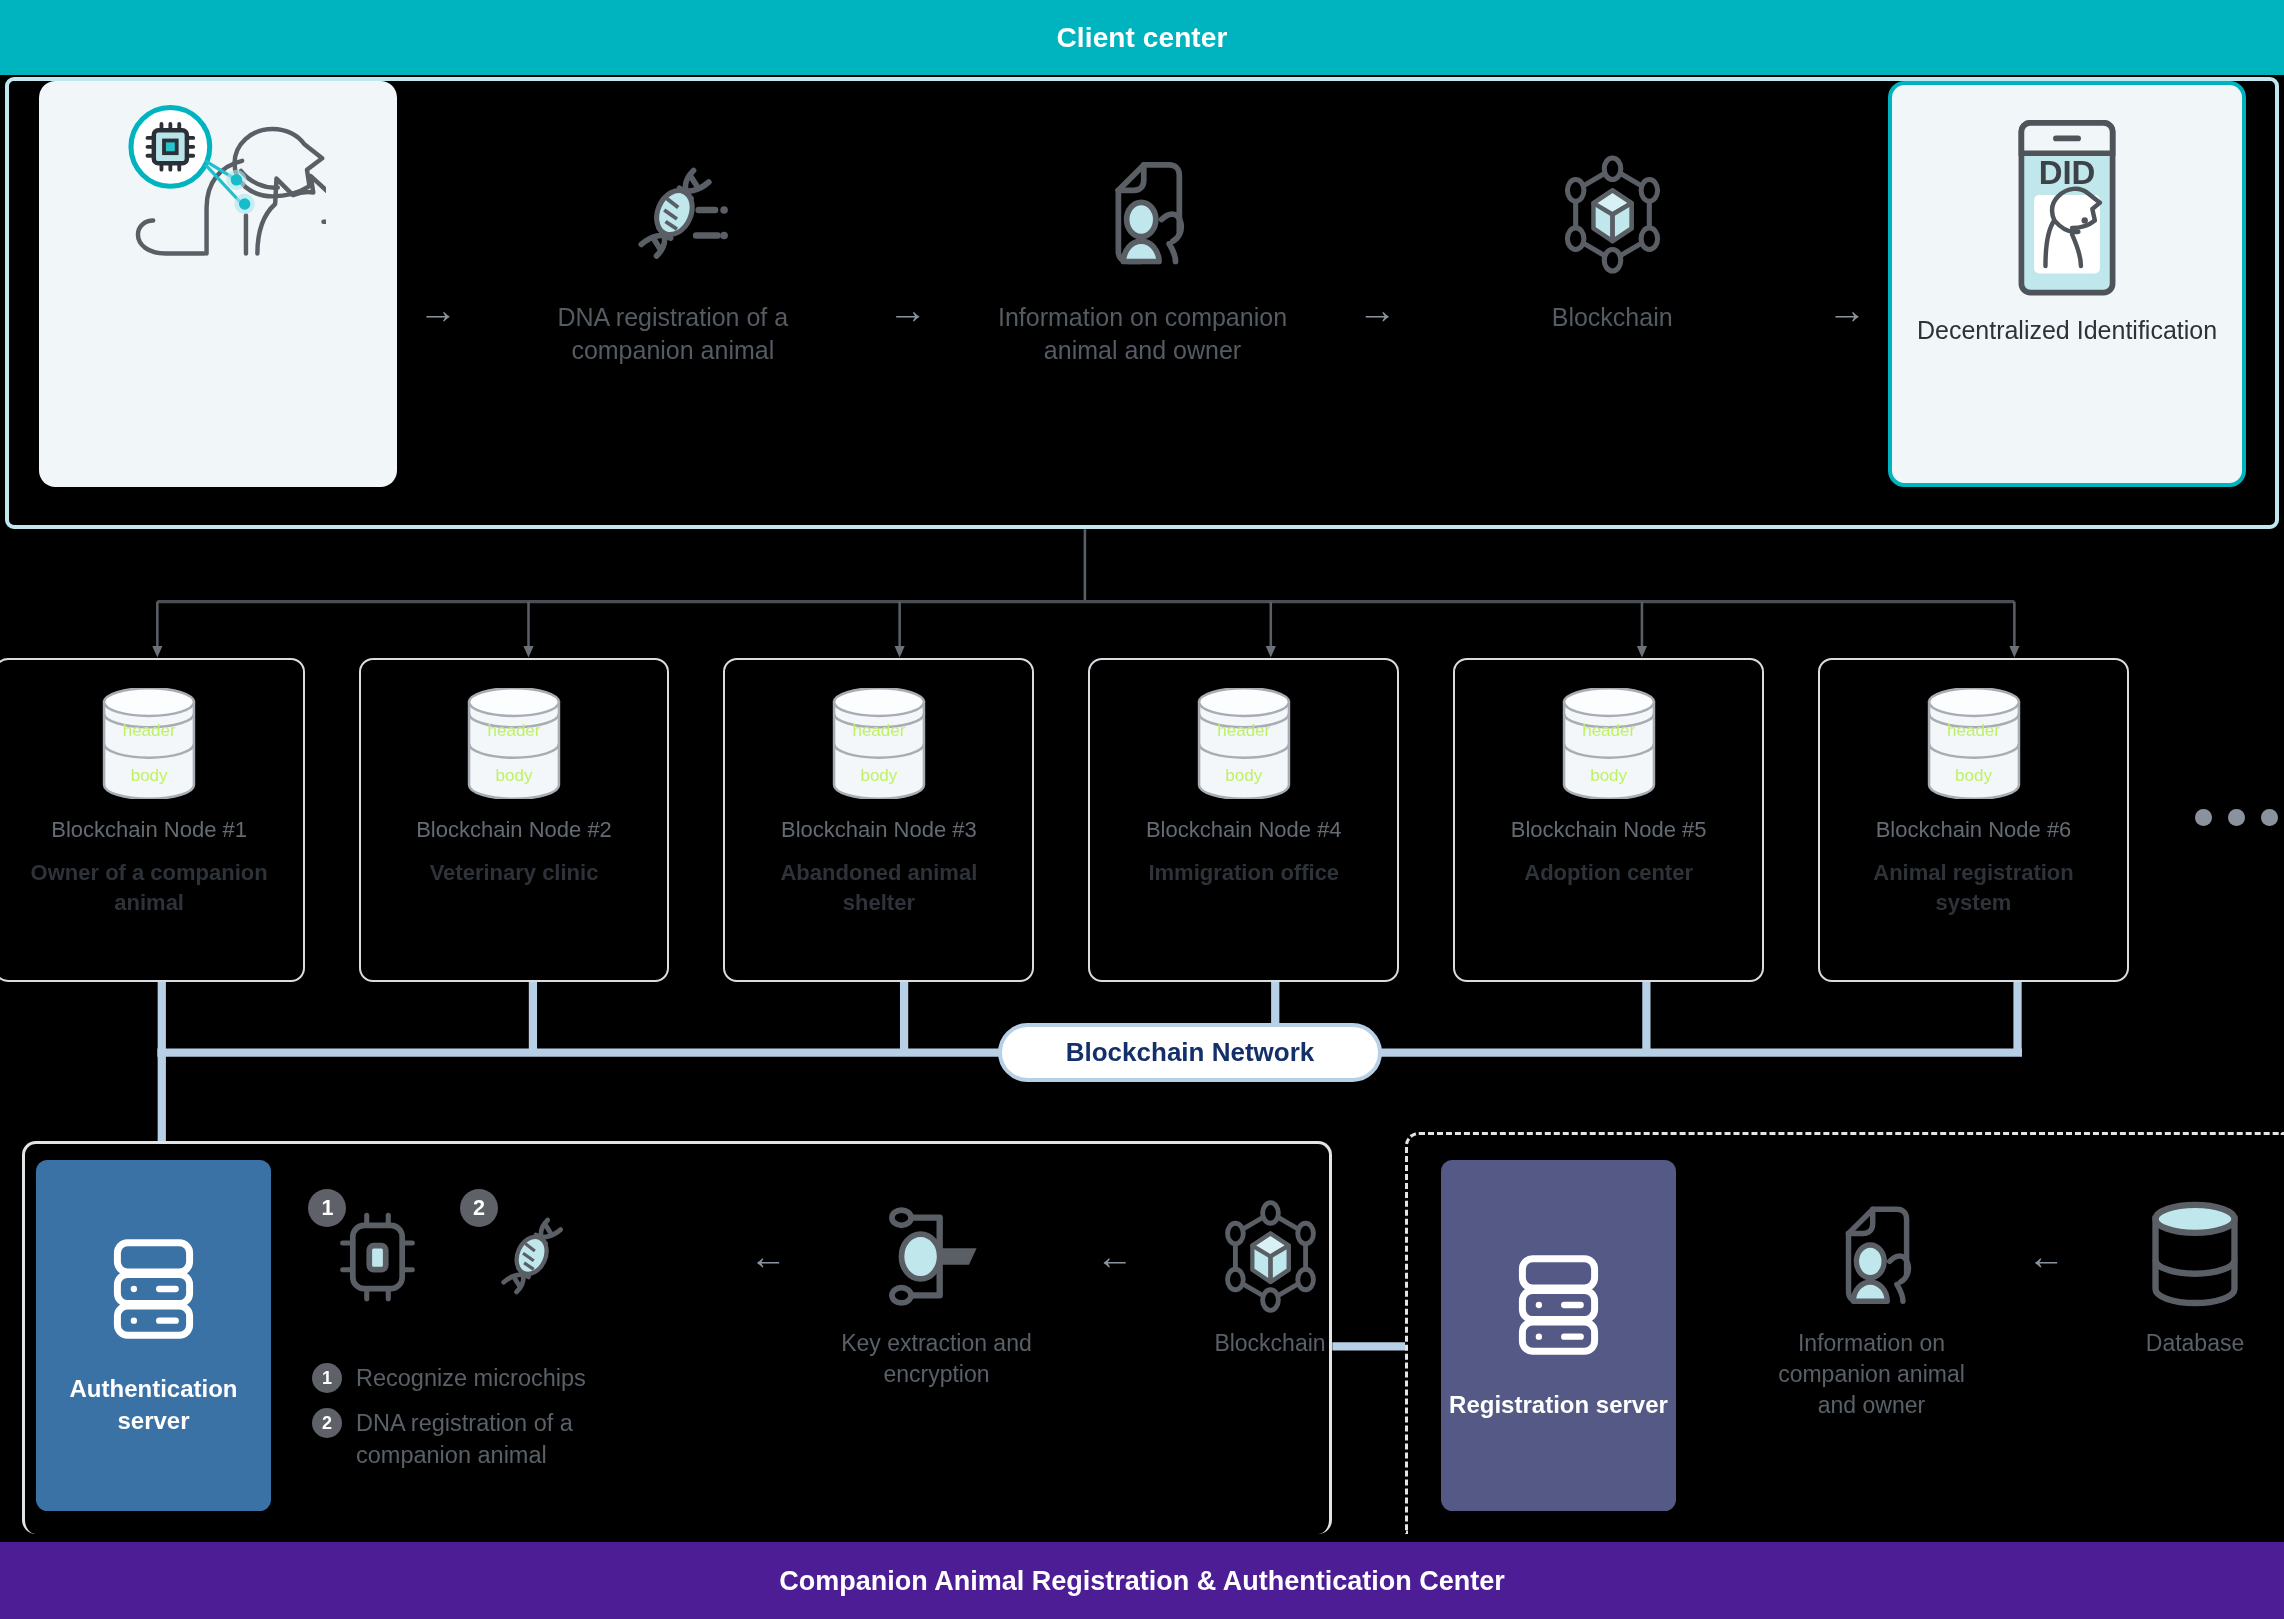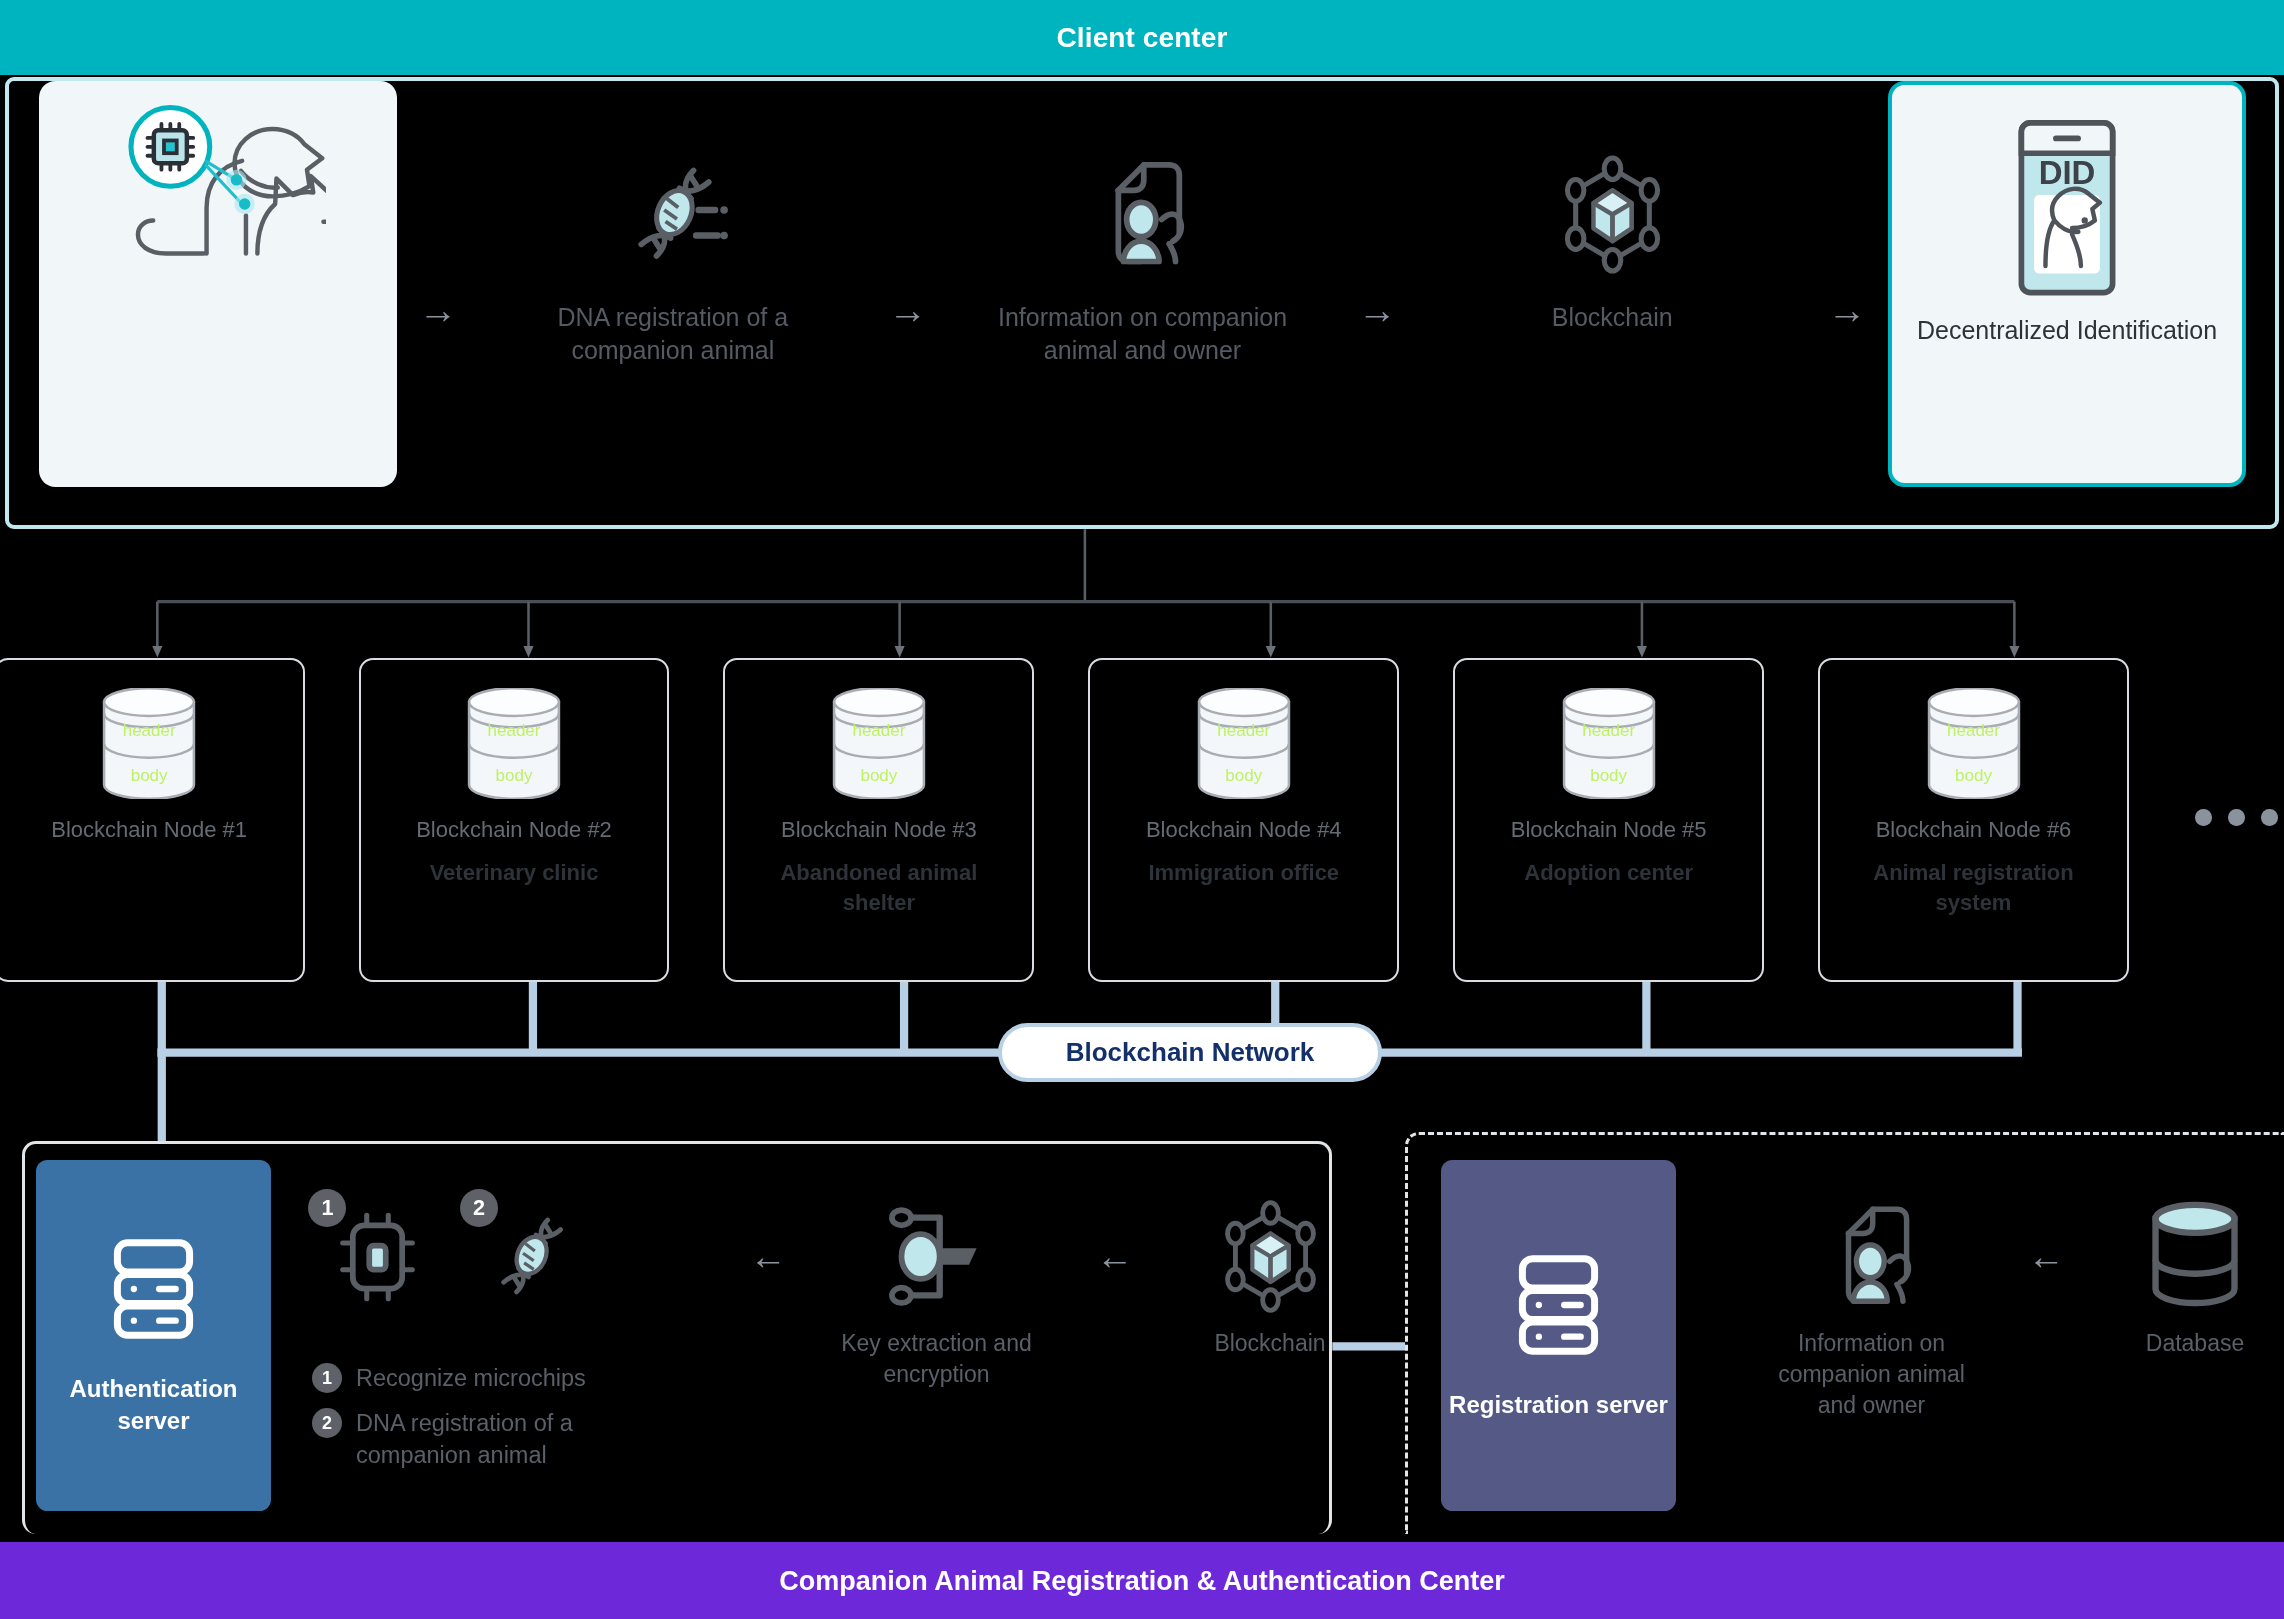--- a/index.html
+++ b/index.html
@@ -131,21 +131,21 @@
   .badge.sm{width:30px;height:30px;font-size:18px;}
   .legend{
     position:absolute;left:312px;top:1363px;display:flex;flex-direction:column;gap:14px;
   }
   .lg-row{display:flex;align-items:flex-start;gap:14px;}
   .lg-row .tx{font-size:23.5px;color:#5a6068;line-height:1.33;}
 
   
   .footer{
     position:absolute;left:0;top:1542px;width:2284px;height:78px;
-    background:#6d28d9;display:flex;align-items:center;justify-content:center;
+    background:#4c1d95;display:flex;align-items:center;justify-content:center;
   }
   .footer span{color:#fff;font-size:27px;font-weight:bold;}
 </style>
 </head>
 <body>
 
 <div class="client-bar">
   <div class="ttl">Client center</div>
 </div>
 
@@ -340,20 +340,21 @@
       <svg width="100" height="111" viewBox="0 0 158 175">
         <path d="M8 22 v131 a71 22 0 0 0 142 0 v-131 z" fill="#f4f7fa" stroke="#a8adb3" stroke-width="4"></path>
         <ellipse cx="79" cy="22" rx="71" ry="22" fill="#fbfdfe" stroke="#a8adb3" stroke-width="4"></ellipse>
         <path d="M8 40 a71 22 0 0 0 142 0" fill="none" stroke="#a8adb3" stroke-width="4"></path>
         <path d="M8 88 a71 22 0 0 0 142 0" fill="none" stroke="#a8adb3" stroke-width="4"></path>
       </svg>
       <div class="lbl h">header</div>
       <div class="lbl b">body</div>
     </div>
     <div class="node-id">Blockchain Node #1</div>
+    <div class="node-name">Owner of a companion animal</div>
   </div>
 
   <div class="node">
     <div class="cyl">
       <svg width="100" height="111" viewBox="0 0 158 175">
         <path d="M8 22 v131 a71 22 0 0 0 142 0 v-131 z" fill="#f4f7fa" stroke="#a8adb3" stroke-width="4"></path>
         <ellipse cx="79" cy="22" rx="71" ry="22" fill="#fbfdfe" stroke="#a8adb3" stroke-width="4"></ellipse>
         <path d="M8 40 a71 22 0 0 0 142 0" fill="none" stroke="#a8adb3" stroke-width="4"></path>
         <path d="M8 88 a71 22 0 0 0 142 0" fill="none" stroke="#a8adb3" stroke-width="4"></path>
       </svg>

